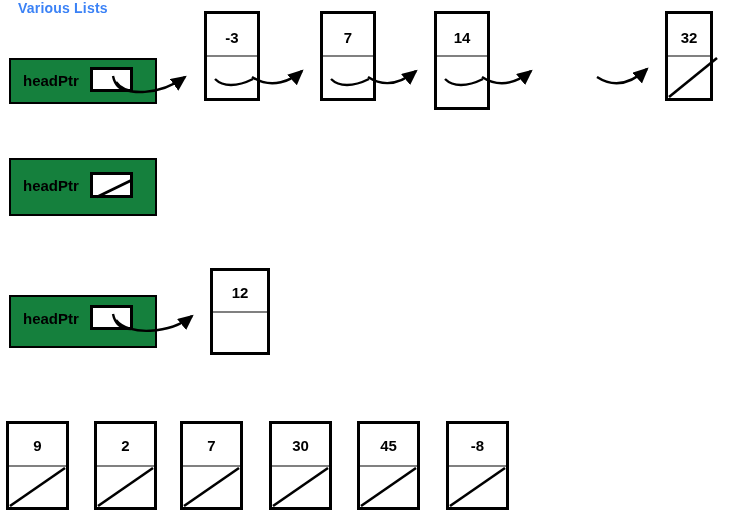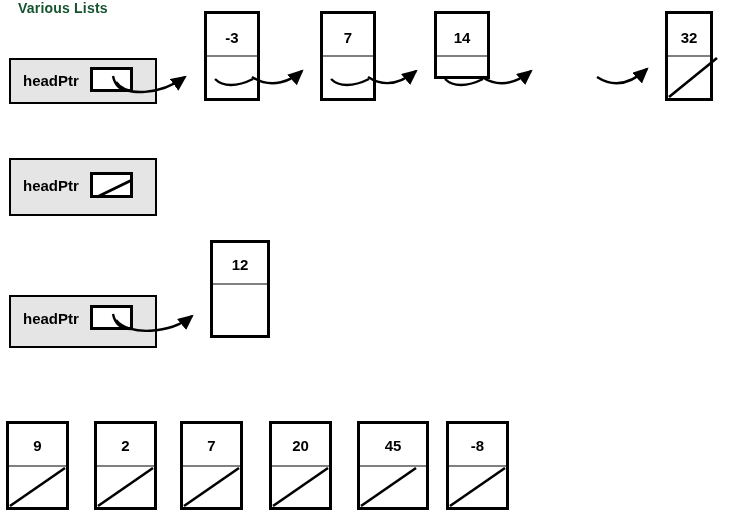--- a/index.html
+++ b/index.html
@@ -14,33 +14,33 @@
     position: relative;
     width: 731px;
     height: 513px;
     background: #ffffff;
     overflow: hidden;
   }
   .title {
     position: absolute;
     font-weight: bold;
     font-size: 14px;
-    color: #14532d;
+    color: #3b82f6;
     letter-spacing: 0.2px;
     white-space: nowrap;
   }
   #title-various { left: 18px; top: 0px; }
   #title-insert  { left: 196px; top: 374px; }
 
   
   .headptr-box {
     position: absolute;
     box-sizing: border-box;
     border: 2px solid #000000;
-    background: #e5e5e5;
+    background: #15803d;
   }
   .headptr-label {
     position: absolute;
     font-weight: bold;
     font-size: 15px;
     color: #000000;
     white-space: nowrap;
   }
   
   .ptr-slot {
@@ -121,21 +121,21 @@
   <div class="node" style="left:320px; top:11px; width:56px; height:90px;">
     <div class="value" style="top:15px;">7</div>
     <div class="divider" style="top:41px;"></div>
     <div class="half-lower" style="top:43px; bottom:0;">
       <svg width="50" height="44" viewBox="0 0 50 44" class="glyph">
         <path d="M8,22 C16,30 30,30 46,22" stroke="#000" stroke-width="2.4" fill="none"></path>
       </svg>
     </div>
   </div>
 
-  <div class="node" style="left:434px; top:11px; width:56px; height:68px;">
+  <div class="node" style="left:434px; top:11px; width:56px; height:99px;">
     <div class="value" style="top:15px;">14</div>
     <div class="divider" style="top:41px;"></div>
     <div class="half-lower" style="top:43px; bottom:0;">
       <svg width="50" height="44" viewBox="0 0 50 44" class="glyph">
         <path d="M8,22 C16,30 30,30 46,22" stroke="#000" stroke-width="2.4" fill="none"></path>
       </svg>
     </div>
   </div>
 
 
@@ -160,21 +160,21 @@
 
   <div class="headptr-box" style="left:9px; top:295px; width:148px; height:53px;">
     <div class="headptr-label" style="left:12px; top:13px;">headPtr</div>
     <div class="ptr-slot" style="left:79px; top:8px; width:43px; height:25px;">
       <svg width="43" height="25" viewBox="0 0 43 25">
         <path d="M20,6 C22,16 28,21 38,21" stroke="#000" stroke-width="2.4" fill="none"></path>
       </svg>
     </div>
   </div>
 
-  <div class="node" style="left:210px; top:240px; width:60px; height:98px;padding-left:32px;">
+  <div class="node" style="left:210px; top:268px; width:60px; height:87px;padding-left:32px;">
     <div class="value" style="top:13px;">12</div>
     <div class="divider" style="top:40px;"></div>
     <div class="half-lower" style="top:42px; bottom:0;"></div>
   </div>
 
   <div class="node" style="left:6px; top:421px; width:63px; height:89px;">
     <div class="value" style="top:13px;">9</div>
     <div class="divider" style="top:41px;"></div>
     <div class="half-lower" style="top:43px; bottom:0;">
       <svg width="57" height="40" viewBox="0 0 57 40" class="glyph">
@@ -197,30 +197,30 @@
     <div class="value" style="top:13px;">7</div>
     <div class="divider" style="top:41px;"></div>
     <div class="half-lower" style="top:43px; bottom:0;">
       <svg width="57" height="40" viewBox="0 0 57 40" class="glyph">
         <line x1="1" y1="39" x2="56" y2="1" stroke="#000" stroke-width="2.6"></line>
       </svg>
     </div>
   </div>
 
   <div class="node" style="left:269px; top:421px; width:63px; height:89px;">
-    <div class="value" style="top:13px;">20</div>
-    <div class="divider" style="top:41px;"></div>
-    <div class="half-lower" style="top:43px; bottom:0;">
-      <svg width="57" height="40" viewBox="0 0 57 40" class="glyph">
-        <line x1="1" y1="39" x2="56" y2="1" stroke="#000" stroke-width="2.6"></line>
-      </svg>
-    </div>
-  </div>
-
-  <div class="node" style="left:357px; top:421px; width:72px; height:89px;">
+    <div class="value" style="top:13px;">30</div>
+    <div class="divider" style="top:41px;"></div>
+    <div class="half-lower" style="top:43px; bottom:0;">
+      <svg width="57" height="40" viewBox="0 0 57 40" class="glyph">
+        <line x1="1" y1="39" x2="56" y2="1" stroke="#000" stroke-width="2.6"></line>
+      </svg>
+    </div>
+  </div>
+
+  <div class="node" style="left:357px; top:421px; width:63px; height:89px;">
     <div class="value" style="top:13px;">45</div>
     <div class="divider" style="top:41px;"></div>
     <div class="half-lower" style="top:43px; bottom:0;">
       <svg width="57" height="40" viewBox="0 0 57 40" class="glyph">
         <line x1="1" y1="39" x2="56" y2="1" stroke="#000" stroke-width="2.6"></line>
       </svg>
     </div>
   </div>
 
   <div class="node" style="left:446px; top:421px; width:63px; height:89px;">

